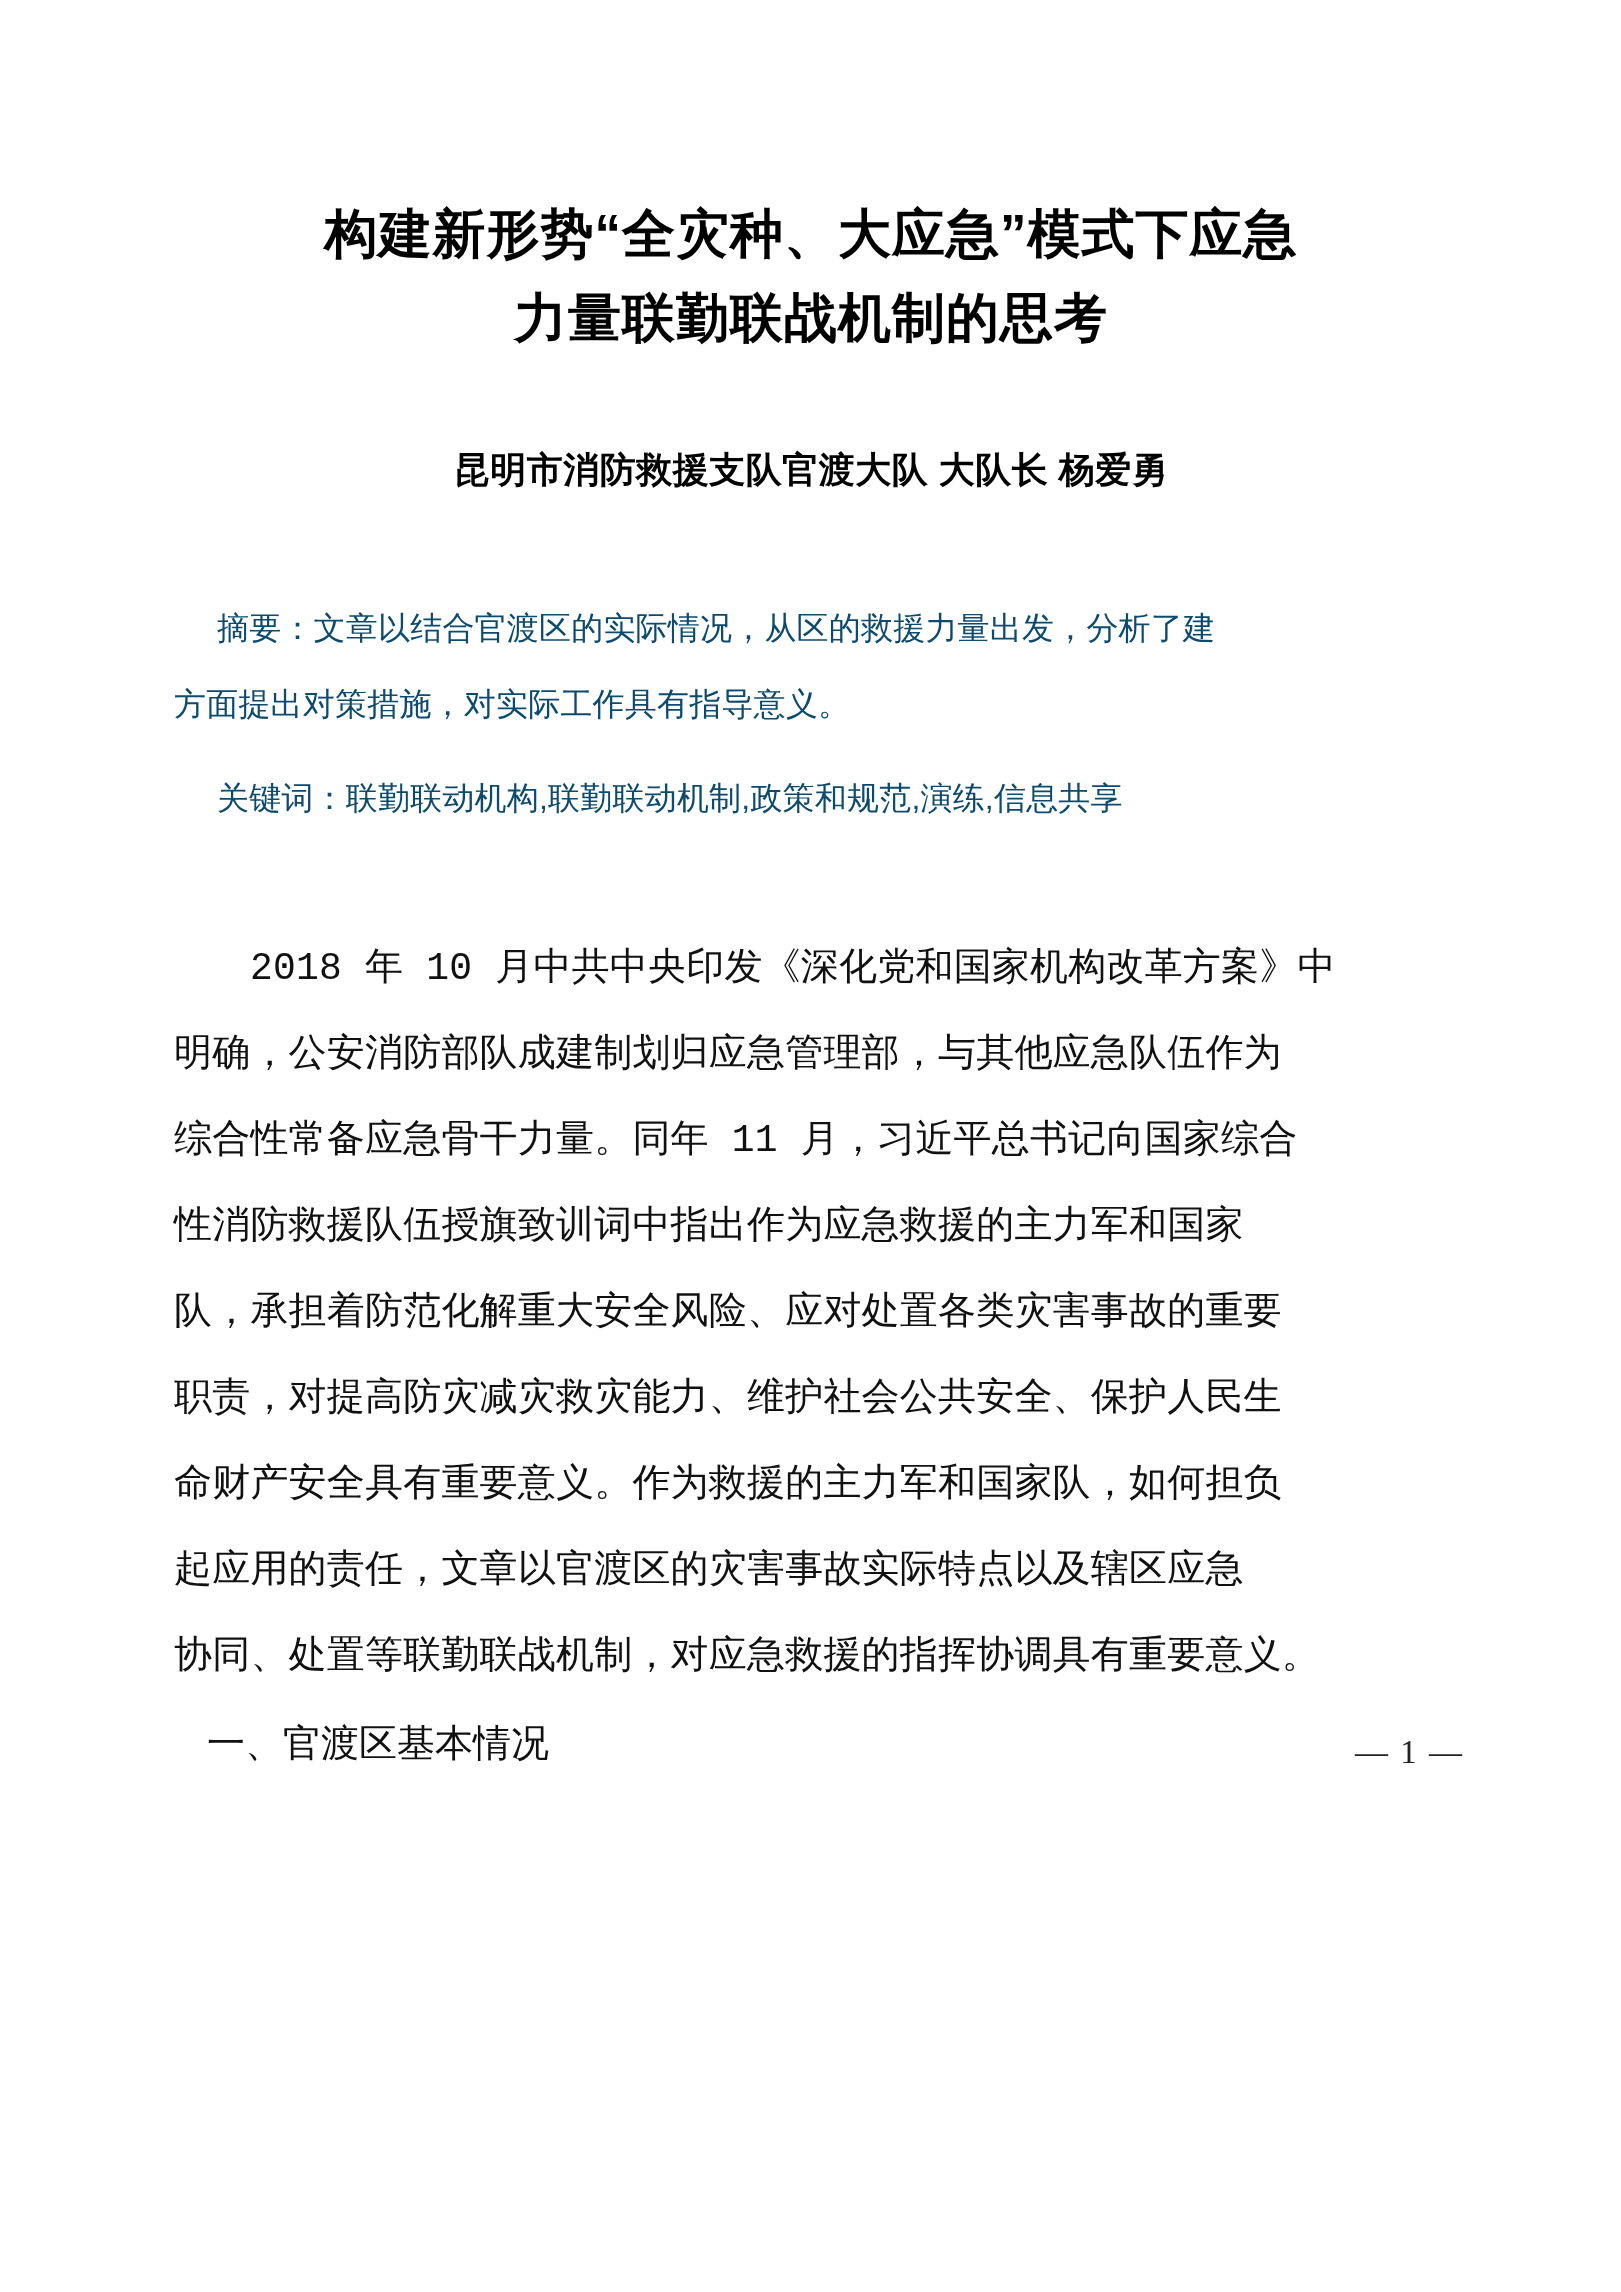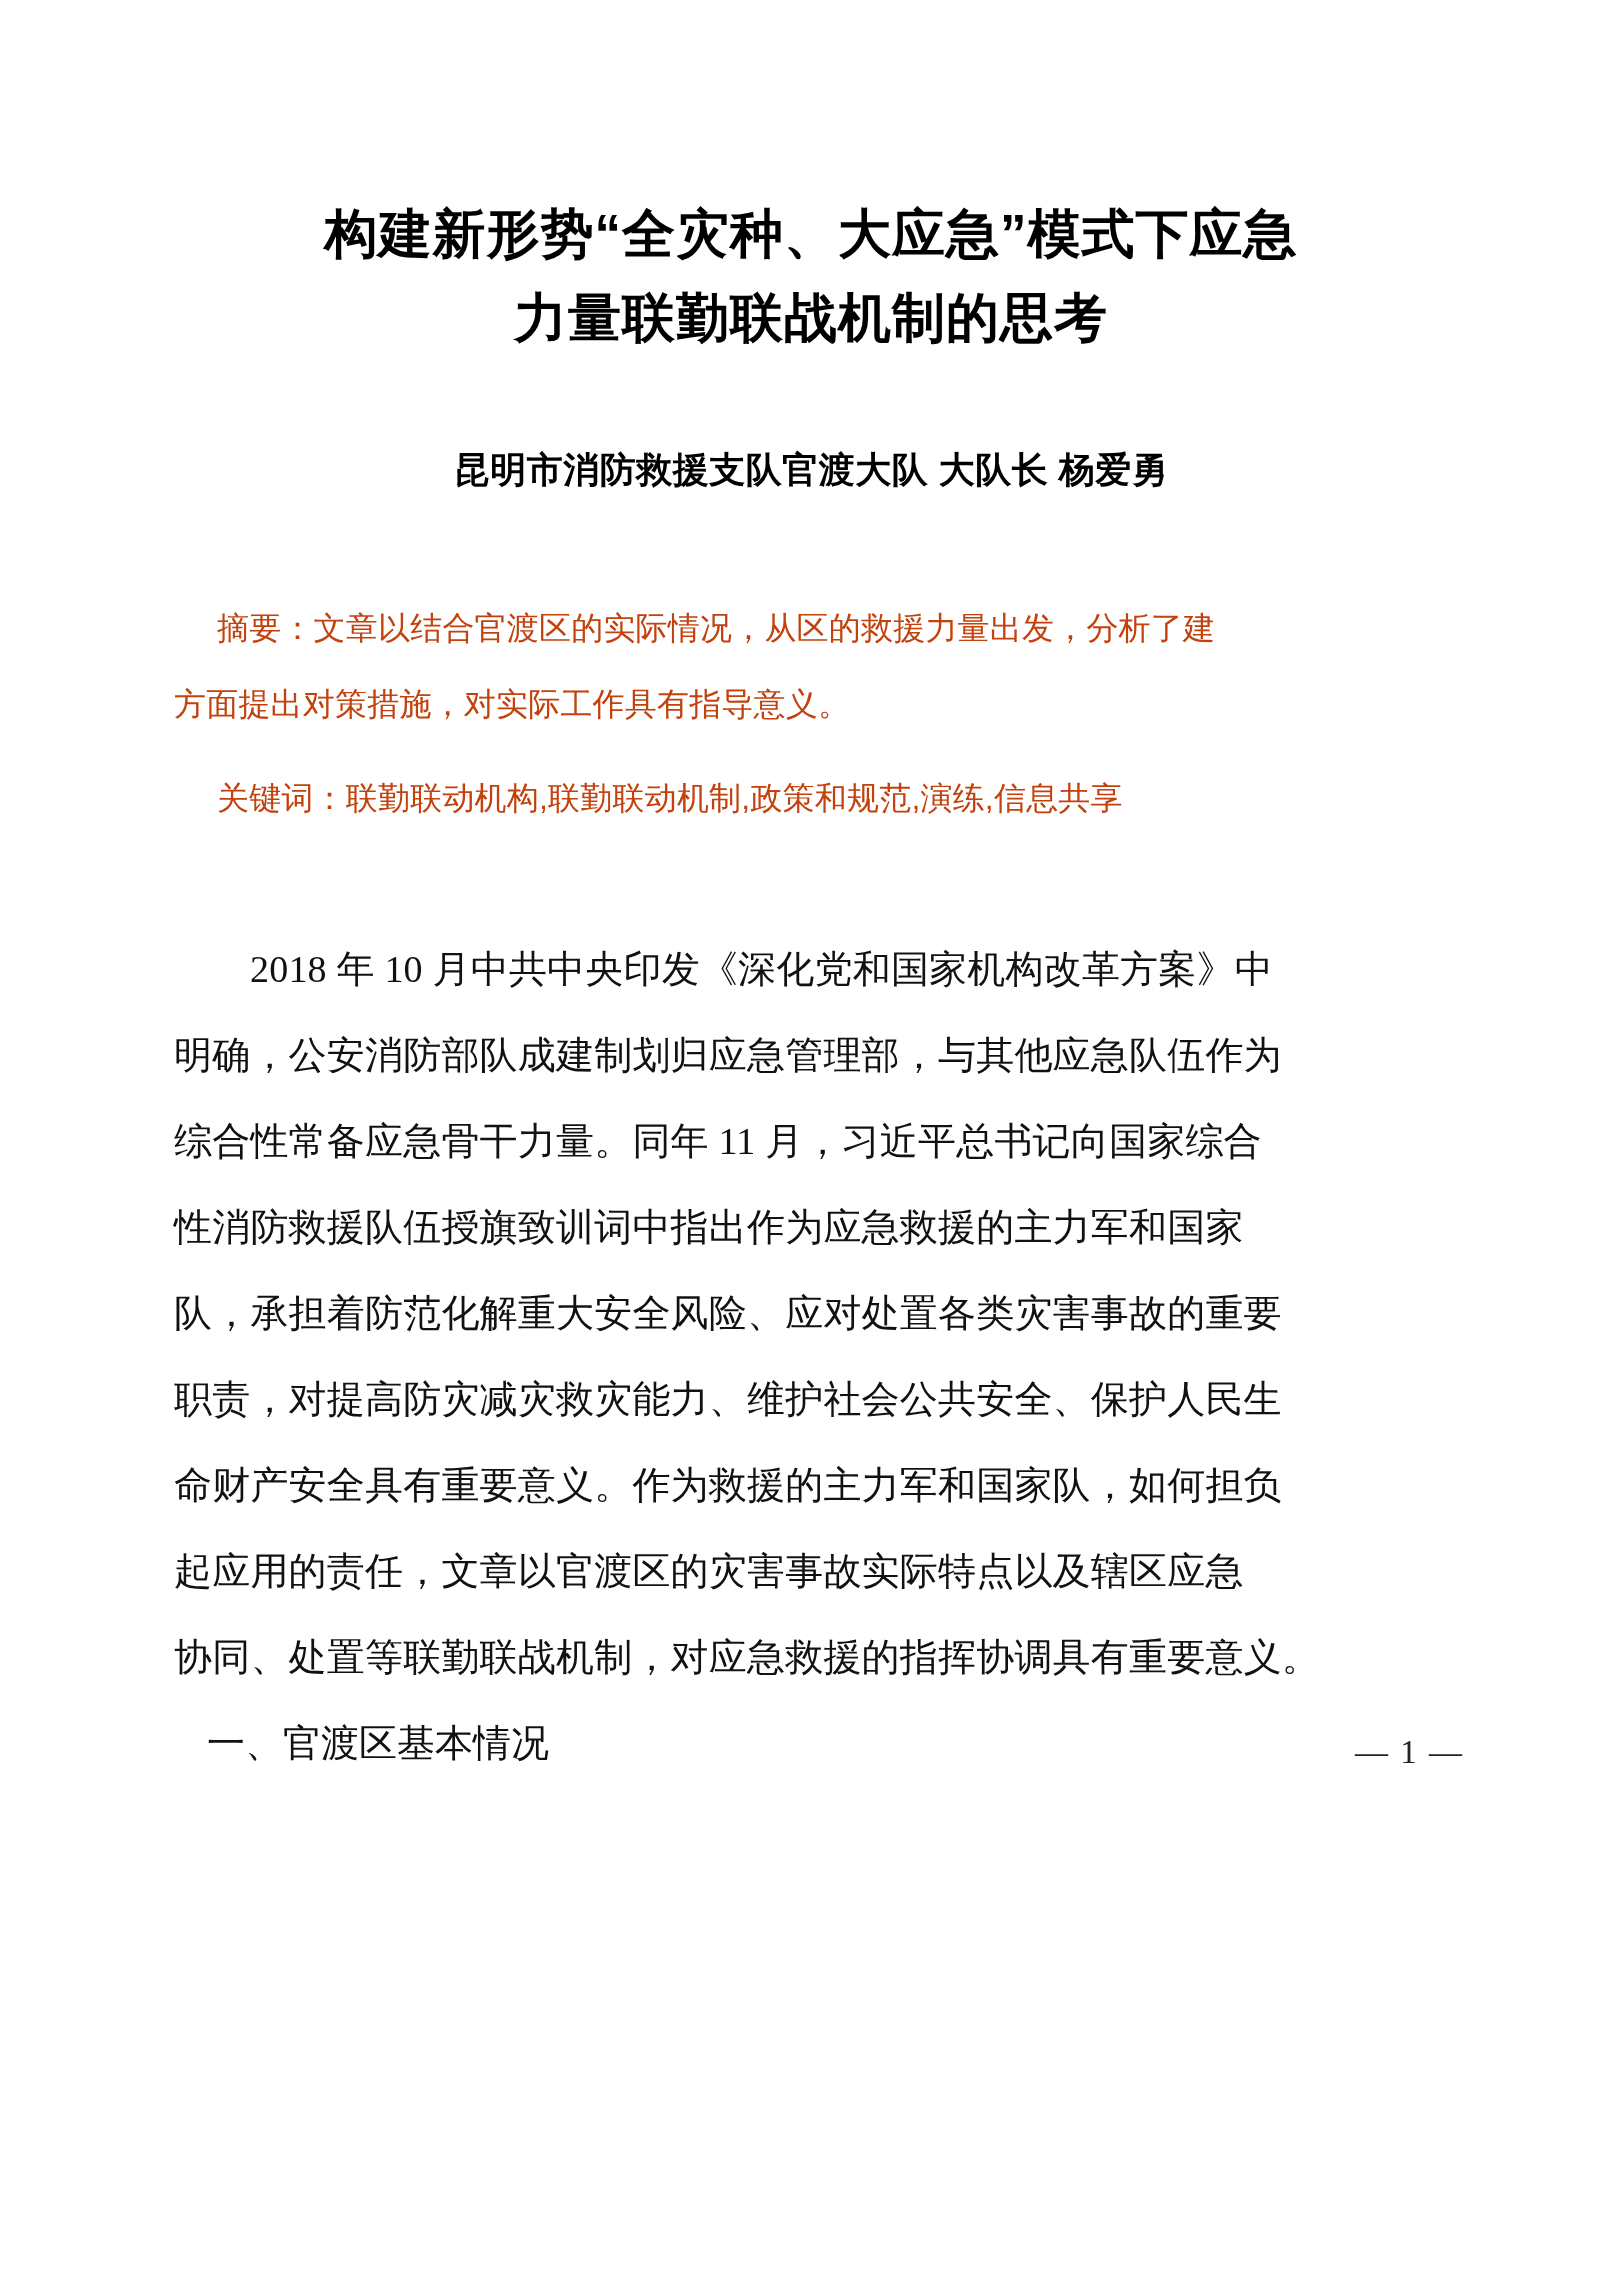--- a/index.html
+++ b/index.html
@@ -63,38 +63,38 @@
   
   .abstract-block {
     padding-top: 82px;
   }
   .abstract-line,
   .keywords-line {
     font-family: "Liberation Sans", "DejaVu Sans", sans-serif;
     font-weight: 400;
     font-size: 32px;
     line-height: 76px;
-    color: #c2410c;
+    color: #0c4a6e;
     white-space: nowrap;
     letter-spacing: 0.2px;
   }
   .abstract-line.first {
     text-indent: 43px;
   }
   .keywords-line {
     padding-top: 17.6px;
     text-indent: 43px;
   }
 
   
   .body-block {
     padding-top: 90px;
   }
   .body-line {
-    font-family: Liberation Serif, serif;
+    font-family: Liberation Mono, monospace;
     font-weight: 400;
     font-size: 38px;
     line-height: 86px;
     color: #111111;
     white-space: nowrap;
     letter-spacing: 0.2px;
   }
   .body-line.first {
     text-indent: 76px;
   }

